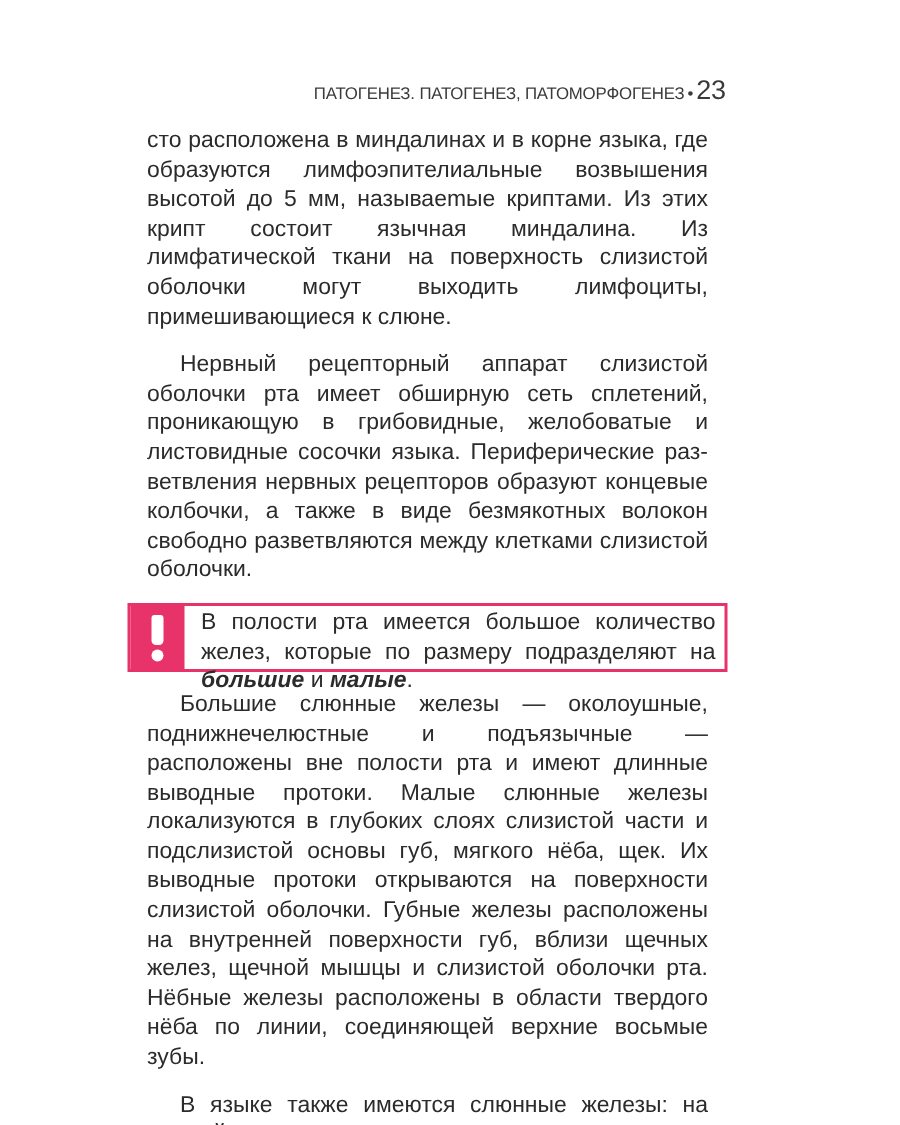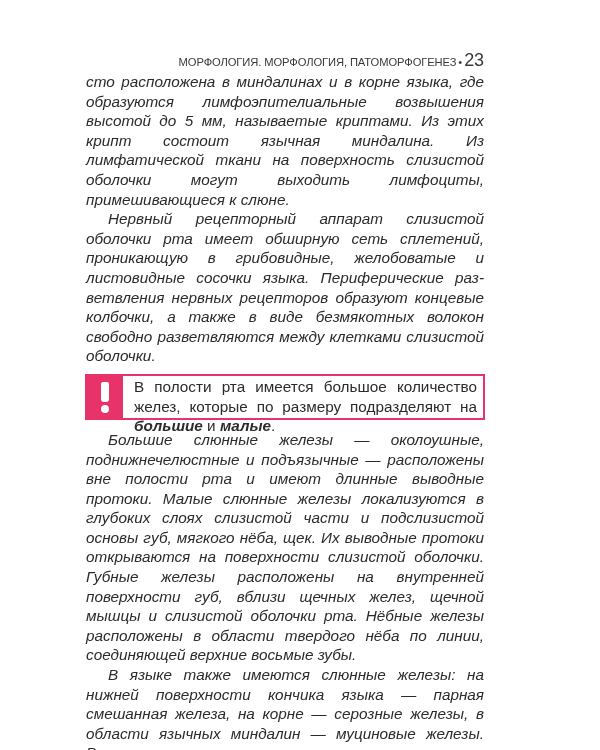--- a/index.html
+++ b/index.html
@@ -34,22 +34,21 @@
       position: absolute;
       left: 86px;
       top: 72px;
       width: 398px;
       font-size: 15.3px;
       line-height: 19.6px;
       text-align: justify;
       hyphens: manual;
     }
     .column p {
-      margin: 0;
-      font-style: italic;
+      margin: 12px;
     }
     .column p.indent {
       text-indent: 22px;
     }
     .callout {
       display: flex;
       align-items: stretch;
       border: 2px solid #e8336a;
       margin: 8px 0 10px -1px;
       width: 396px;
@@ -89,21 +88,21 @@
     }
     .callout-text em {
       font-style: italic;
       font-weight: bold;
     }
   </style>
 </head>
 <body>
 
 <div class="running-head">
-  <span>МОРФОЛОГИЯ. МОРФОЛОГИЯ, ПАТОМОРФОГЕНЕЗ</span><span class="sep">•</span><span class="pageno">23</span>
+  <span>ПАТОГЕНЕЗ. ПАТОГЕНЕЗ, ПАТОМОРФОГЕНЕЗ</span><span class="sep">•</span><span class="pageno">23</span>
 </div>
 
 <div class="column">
   <p>сто расположена в миндалинах и в корне языка, где образуются лимфоэпителиальные возвышения высотой до 5 мм, называе­mые криптами. Из этих крипт состоит язычная миндалина. Из лимфатической ткани на поверхность слизистой оболочки могут выходить лимфоциты, примешивающиеся к слюне.</p>
   <p class="indent">Нервный рецепторный аппарат слизистой оболочки рта име­ет обширную сеть сплетений, проникающую в грибовидные, же­лобоватые и листовидные сосочки языка. Периферические раз­ветвления нервных рецепторов образуют концевые колбочки, а также в виде безмякотных волокон свободно разветвляются между клетками слизистой оболочки.</p>
 
   <div class="callout">
     <div class="callout-mark">
       <div class="bar"></div>
       <div class="dot"></div>

